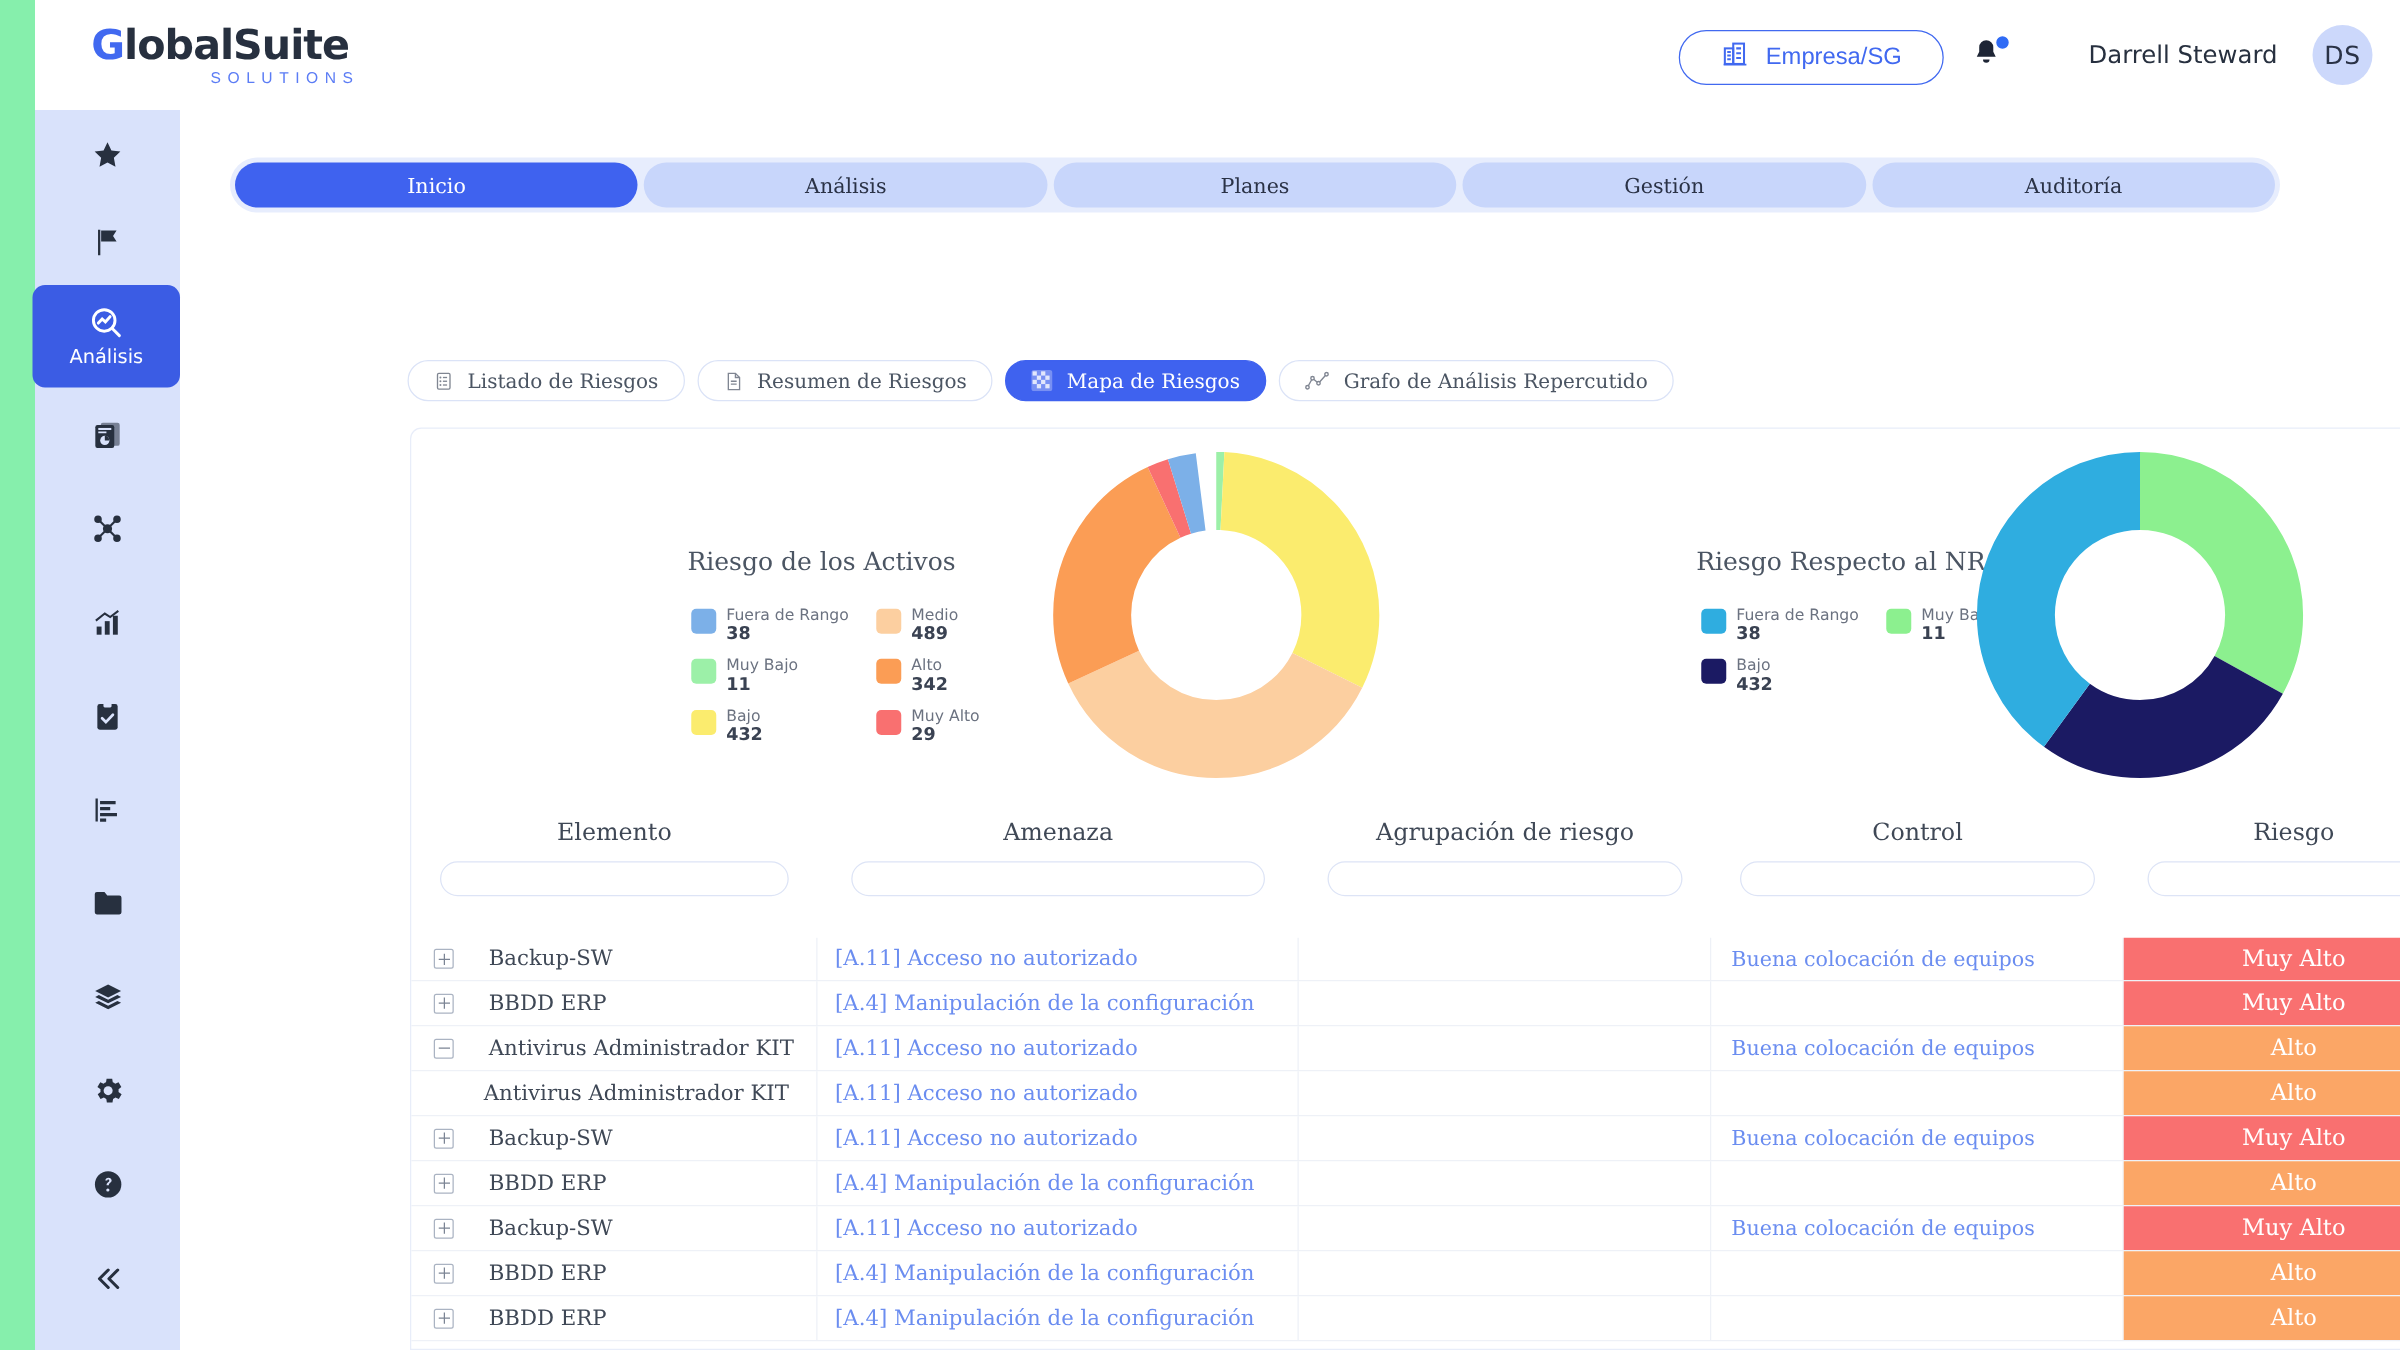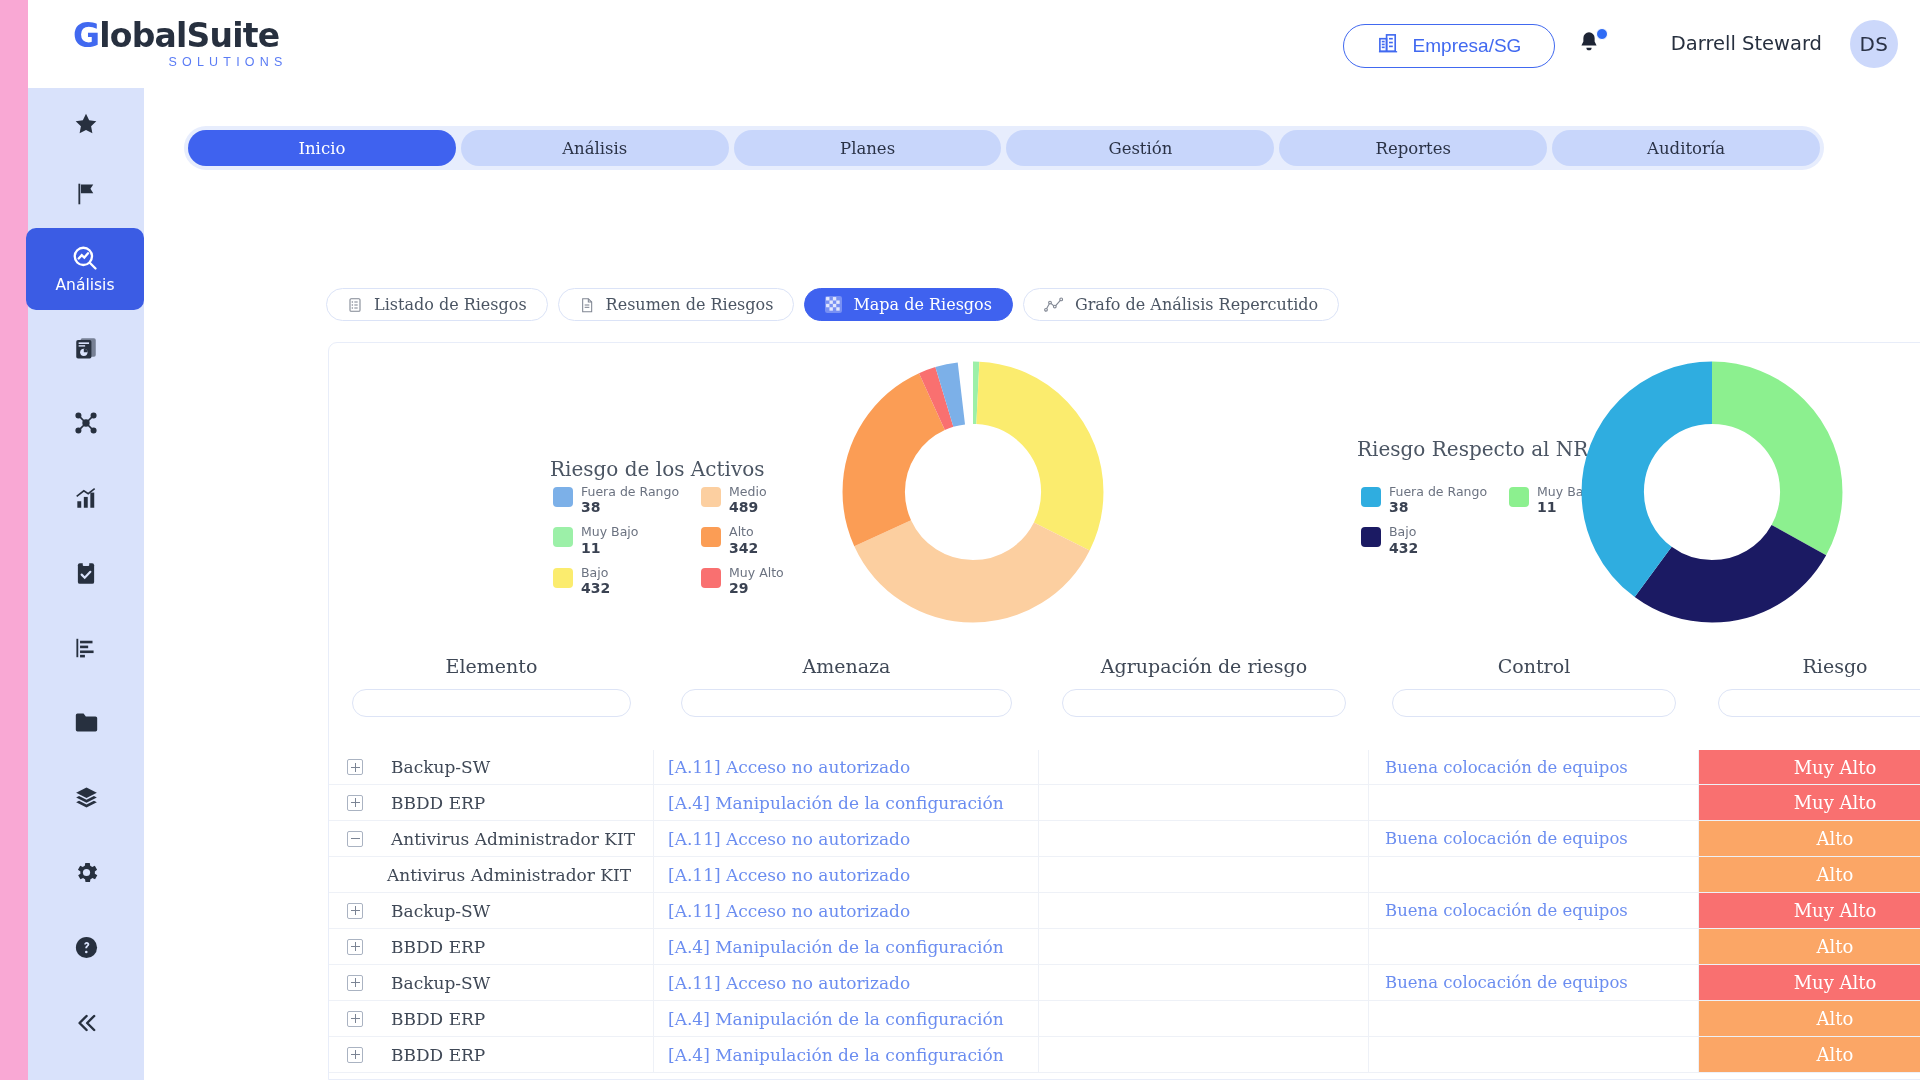--- a/index.html
+++ b/index.html
@@ -5,21 +5,21 @@
   * { box-sizing: border-box; margin: 0; padding: 0; }
   html, body {
     width: 1920px; height: 1080px;
     overflow: hidden;
     background: #000;
     font-family: "Liberation Sans", sans-serif;
   }
   .app {
     position: relative;
     width: 1920px; height: 1080px;
-    background: #f9a8d4;
+    background: #86efac;
   }
 
   
   .header {
     position: absolute; left: 28px; top: 0;
     width: 1892px; height: 88px;
     background: #ffffff;
     display: flex; align-items: center;
     z-index: 6;
   }
@@ -390,21 +390,20 @@
     </div>
   </div>
 
   <div class="content">
 
     <div class="tabbar">
       <div class="tab active">Inicio</div>
       <div class="tab">Análisis</div>
       <div class="tab">Planes</div>
       <div class="tab">Gestión</div>
-      <div class="tab">Reportes</div>
       <div class="tab">Auditoría</div>
     </div>
 
     <div class="subtabs">
       <div class="subtab">
         <span class="sicon">
           <svg width="16" height="18" viewBox="0 0 24 24" fill="none" stroke="#6b7280" stroke-width="1.6">
             <rect x="4.5" y="2.5" width="15" height="19" rx="1.6"></rect>
             <line x1="8" y1="7.5" x2="8" y2="7.5" stroke-width="2.4" stroke-linecap="round"></line>
             <line x1="11" y1="7.5" x2="16" y2="7.5"></line>
@@ -460,21 +459,21 @@
         </span>
         <span>Grafo de Análisis Repercutido</span>
       </div>
     </div>
 
     <div class="panel">
 
       <div class="charts">
 
         <div class="chart-block" style="left:0; width:820px;">
-          <div class="chart-title" style="left:221px; top:84px;margin-top:20px;">Riesgo de los Activos</div>
+          <div class="chart-title" style="left:221px; top:84px;">Riesgo de los Activos</div>
           <div class="legend six" style="left:224px; top:132px;">
             <div class="lg-item">
               <span class="lg-swatch" style="background:#7cb0e8"></span>
               <span class="lg-text">
                   <span class="lg-label">Fuera de Rango</span>
                   <span class="lg-value">38</span>
                 </span>
             </div>
             <div class="lg-item">
               <span class="lg-swatch" style="background:#9cf0a8"></span>

